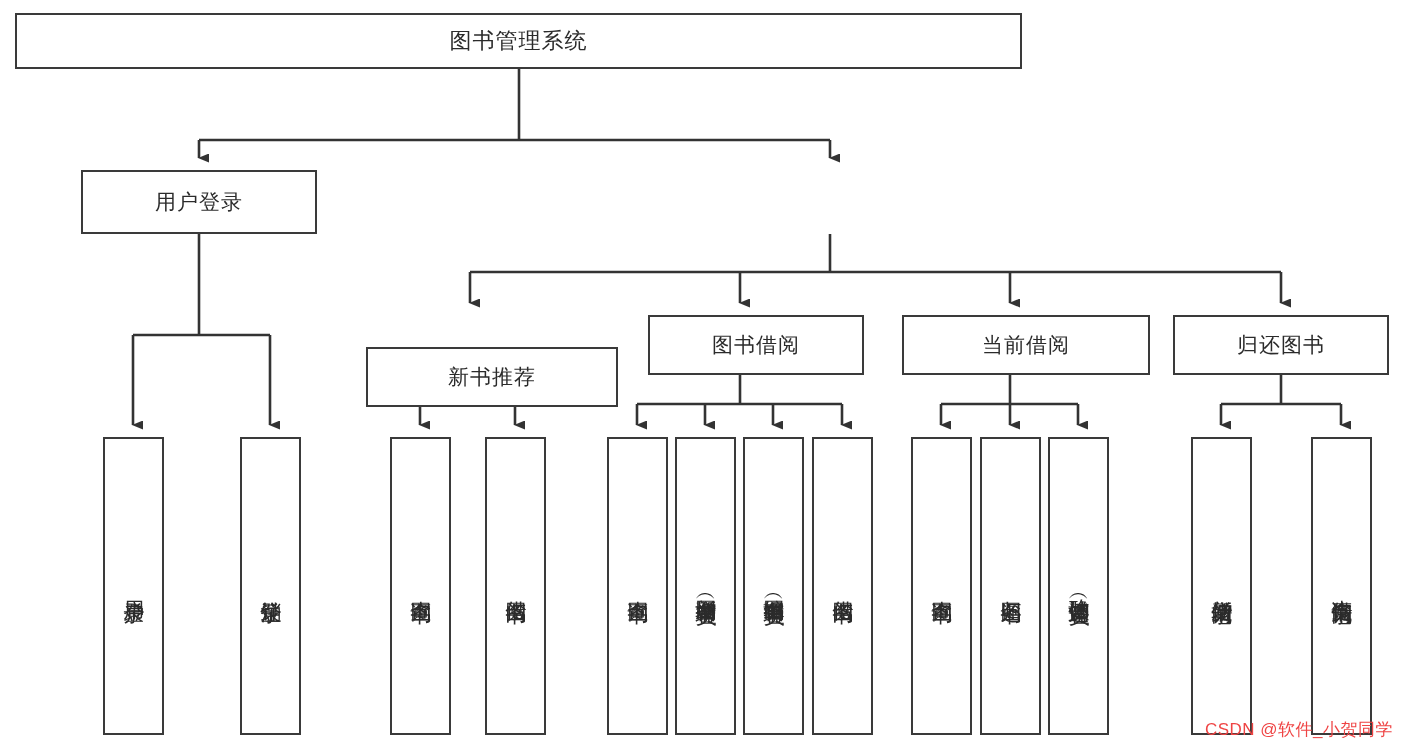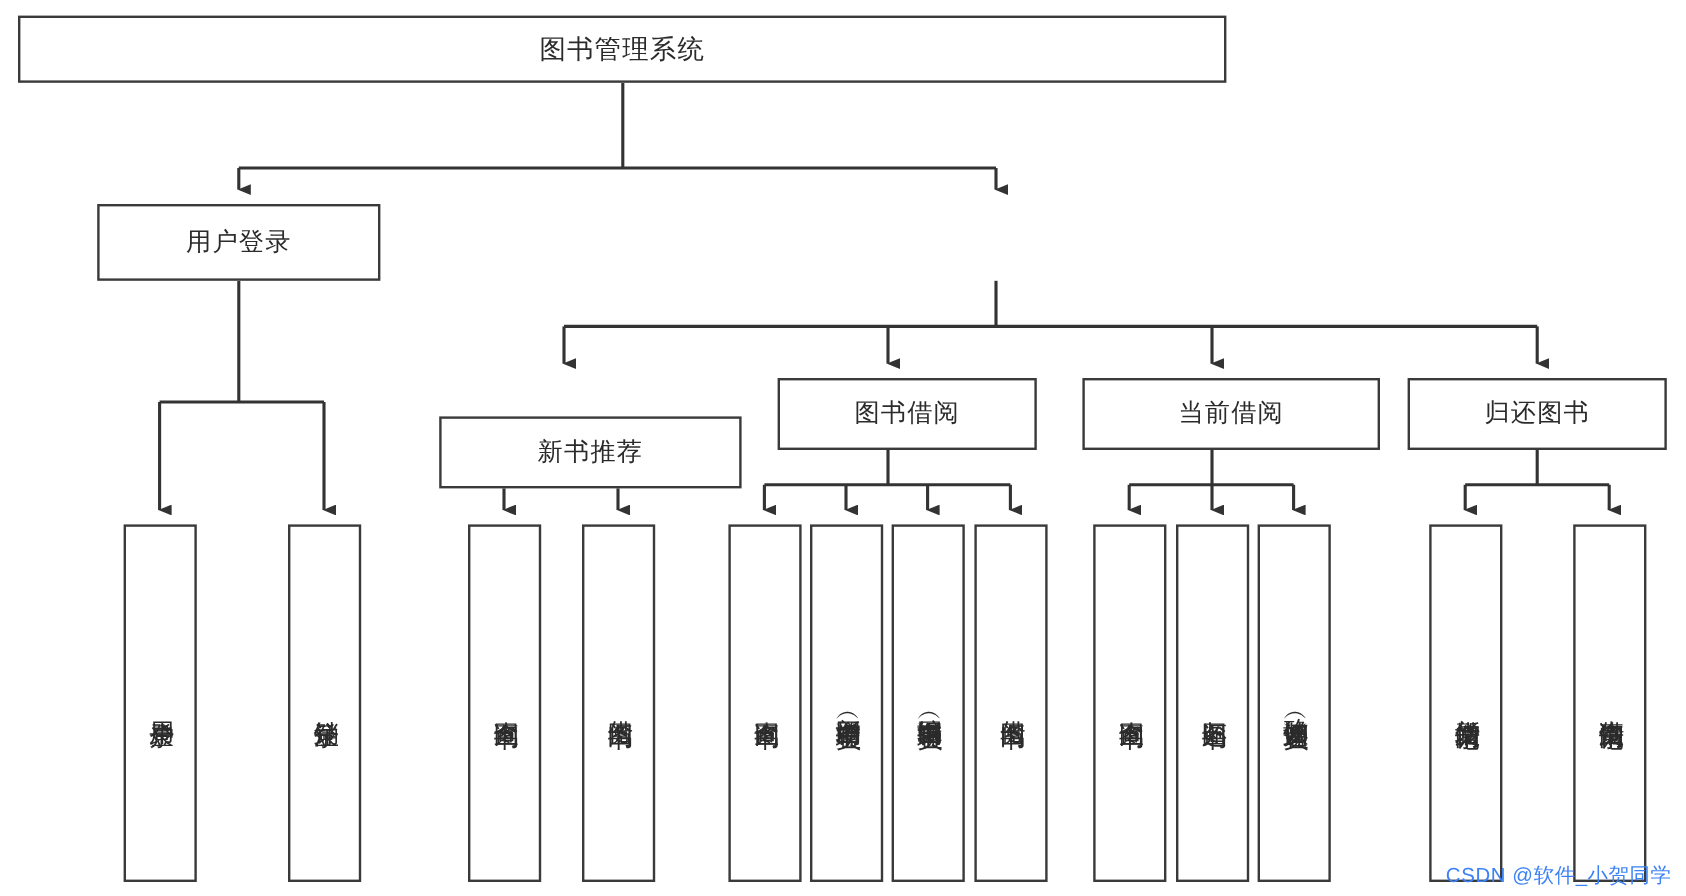--- a/index.html
+++ b/index.html
@@ -52,21 +52,21 @@
     text-align: center;
   }
   .node-root {
     font-size: 22px;
   }
   .watermark {
     position: absolute;
     right: 12px;
     bottom: 6px;
     font-size: 17px;
-    color: #3b82f6;
+    color: #ef4444;
     white-space: nowrap;
     letter-spacing: 0.5px;
   }
 </style>
 </head>
 <body>
 
 <div id="canvas">
 
   <svg class="edges" viewBox="0 0 1405 747" xmlns="http://www.w3.org/2000/svg">

